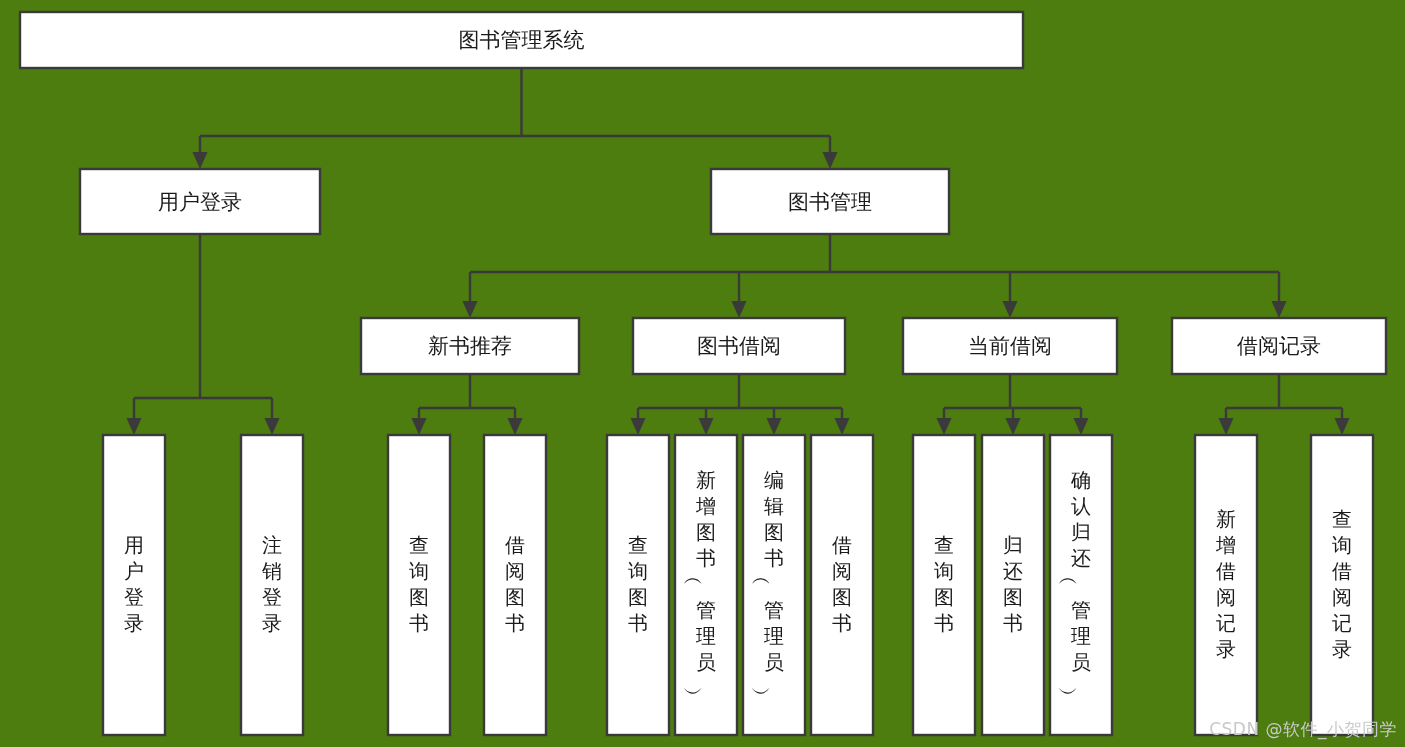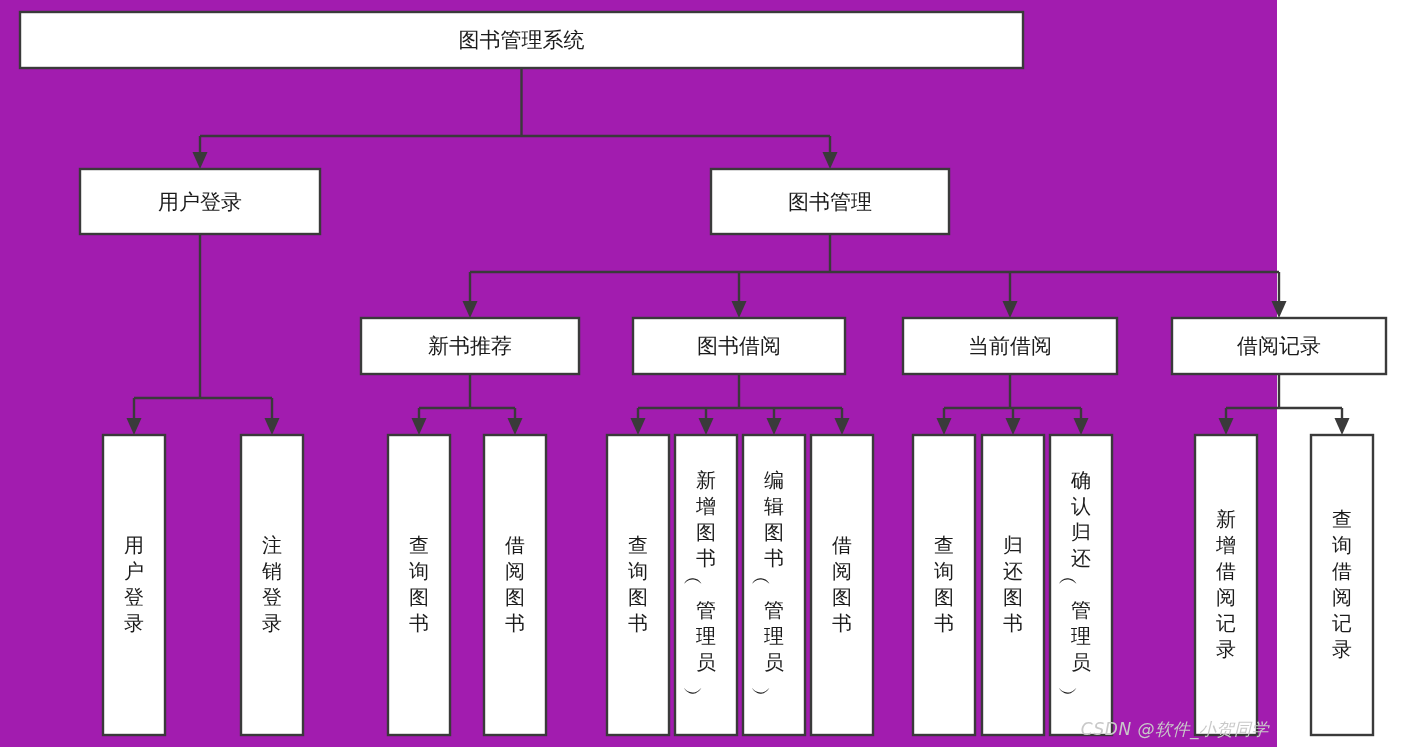--- a/index.html
+++ b/index.html
@@ -9,23 +9,23 @@
     background: #ffffff;
   }
   body {
     width: 1405px;
     height: 747px;
     overflow: hidden;
     font-family: "DejaVu Sans", "Liberation Sans", sans-serif;
   }
   #diagram-root {
     position: relative;
-    width: 1277px;
+    width: 1405px;
     height: 747px;
-    background: #a21caf;
+    background: #4d7c0f;
   }
   svg#flow-svg {
     position: absolute;
     left: 0;
     top: 0;
     width: 1405px;
     height: 747px;
     display: block;
   }
   .node-box {
@@ -59,21 +59,20 @@
   .watermark-text {
     position: absolute;
     right: 8px;
     bottom: 6px;
     font-family: "DejaVu Sans", "Liberation Sans", sans-serif;
     font-size: 17px;
     color: #c9c9c9;
     white-space: nowrap;
     letter-spacing: 0.5px;
     user-select: none;
-    font-style: italic;
   }
 </style>
 </head>
 <body>
 
 <div id="diagram-root">
   <svg id="flow-svg" viewBox="0 0 1405 747">
     <g id="connector-layer">
         <g>
           <line x1="521.5" y1="68" x2="521.5" y2="136" class="connector"></line>

